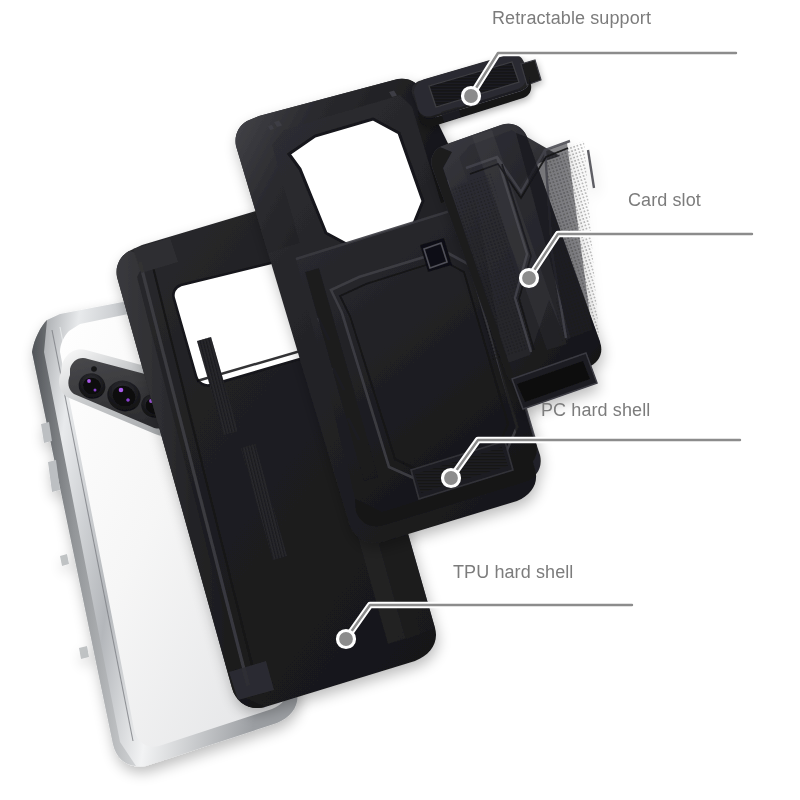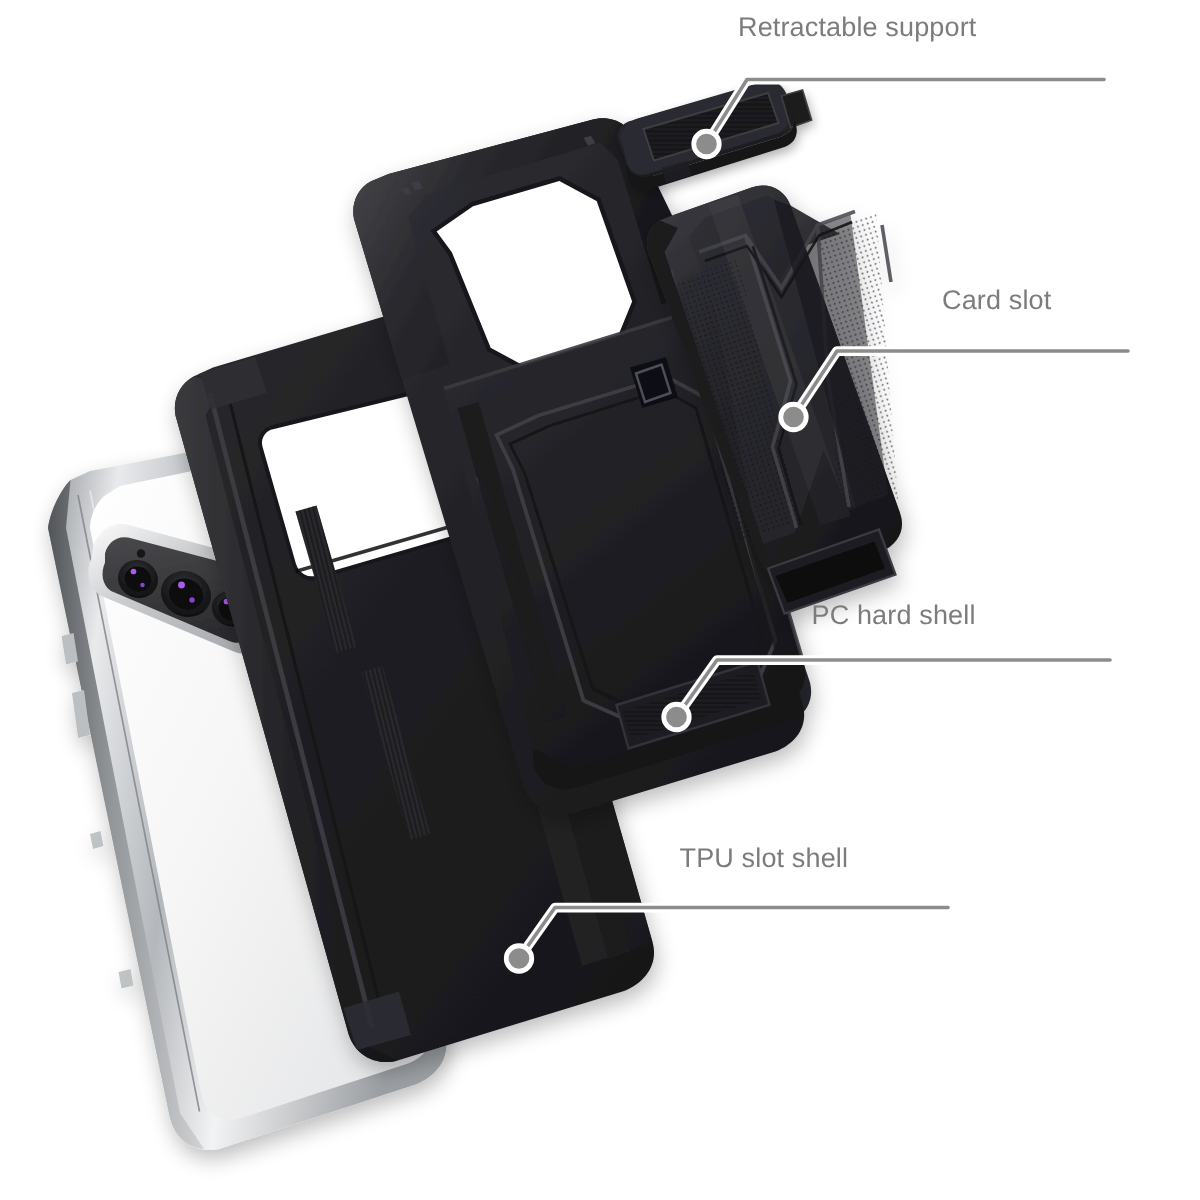--- a/index.html
+++ b/index.html
@@ -507,15 +507,15 @@
       </g>
     </g>
   </svg>
 
   <div class="callout-text" id="lbl-retractable">Retractable support</div>
 
   <div class="callout-text" id="lbl-card">Card slot</div>
 
   <div class="callout-text" id="lbl-pc">PC hard shell</div>
 
-  <div class="callout-text" id="lbl-tpu">TPU slot shell</div>
+  <div class="callout-text" id="lbl-tpu">TPU hard shell</div>
 
 </div>
 
 </body></html>

